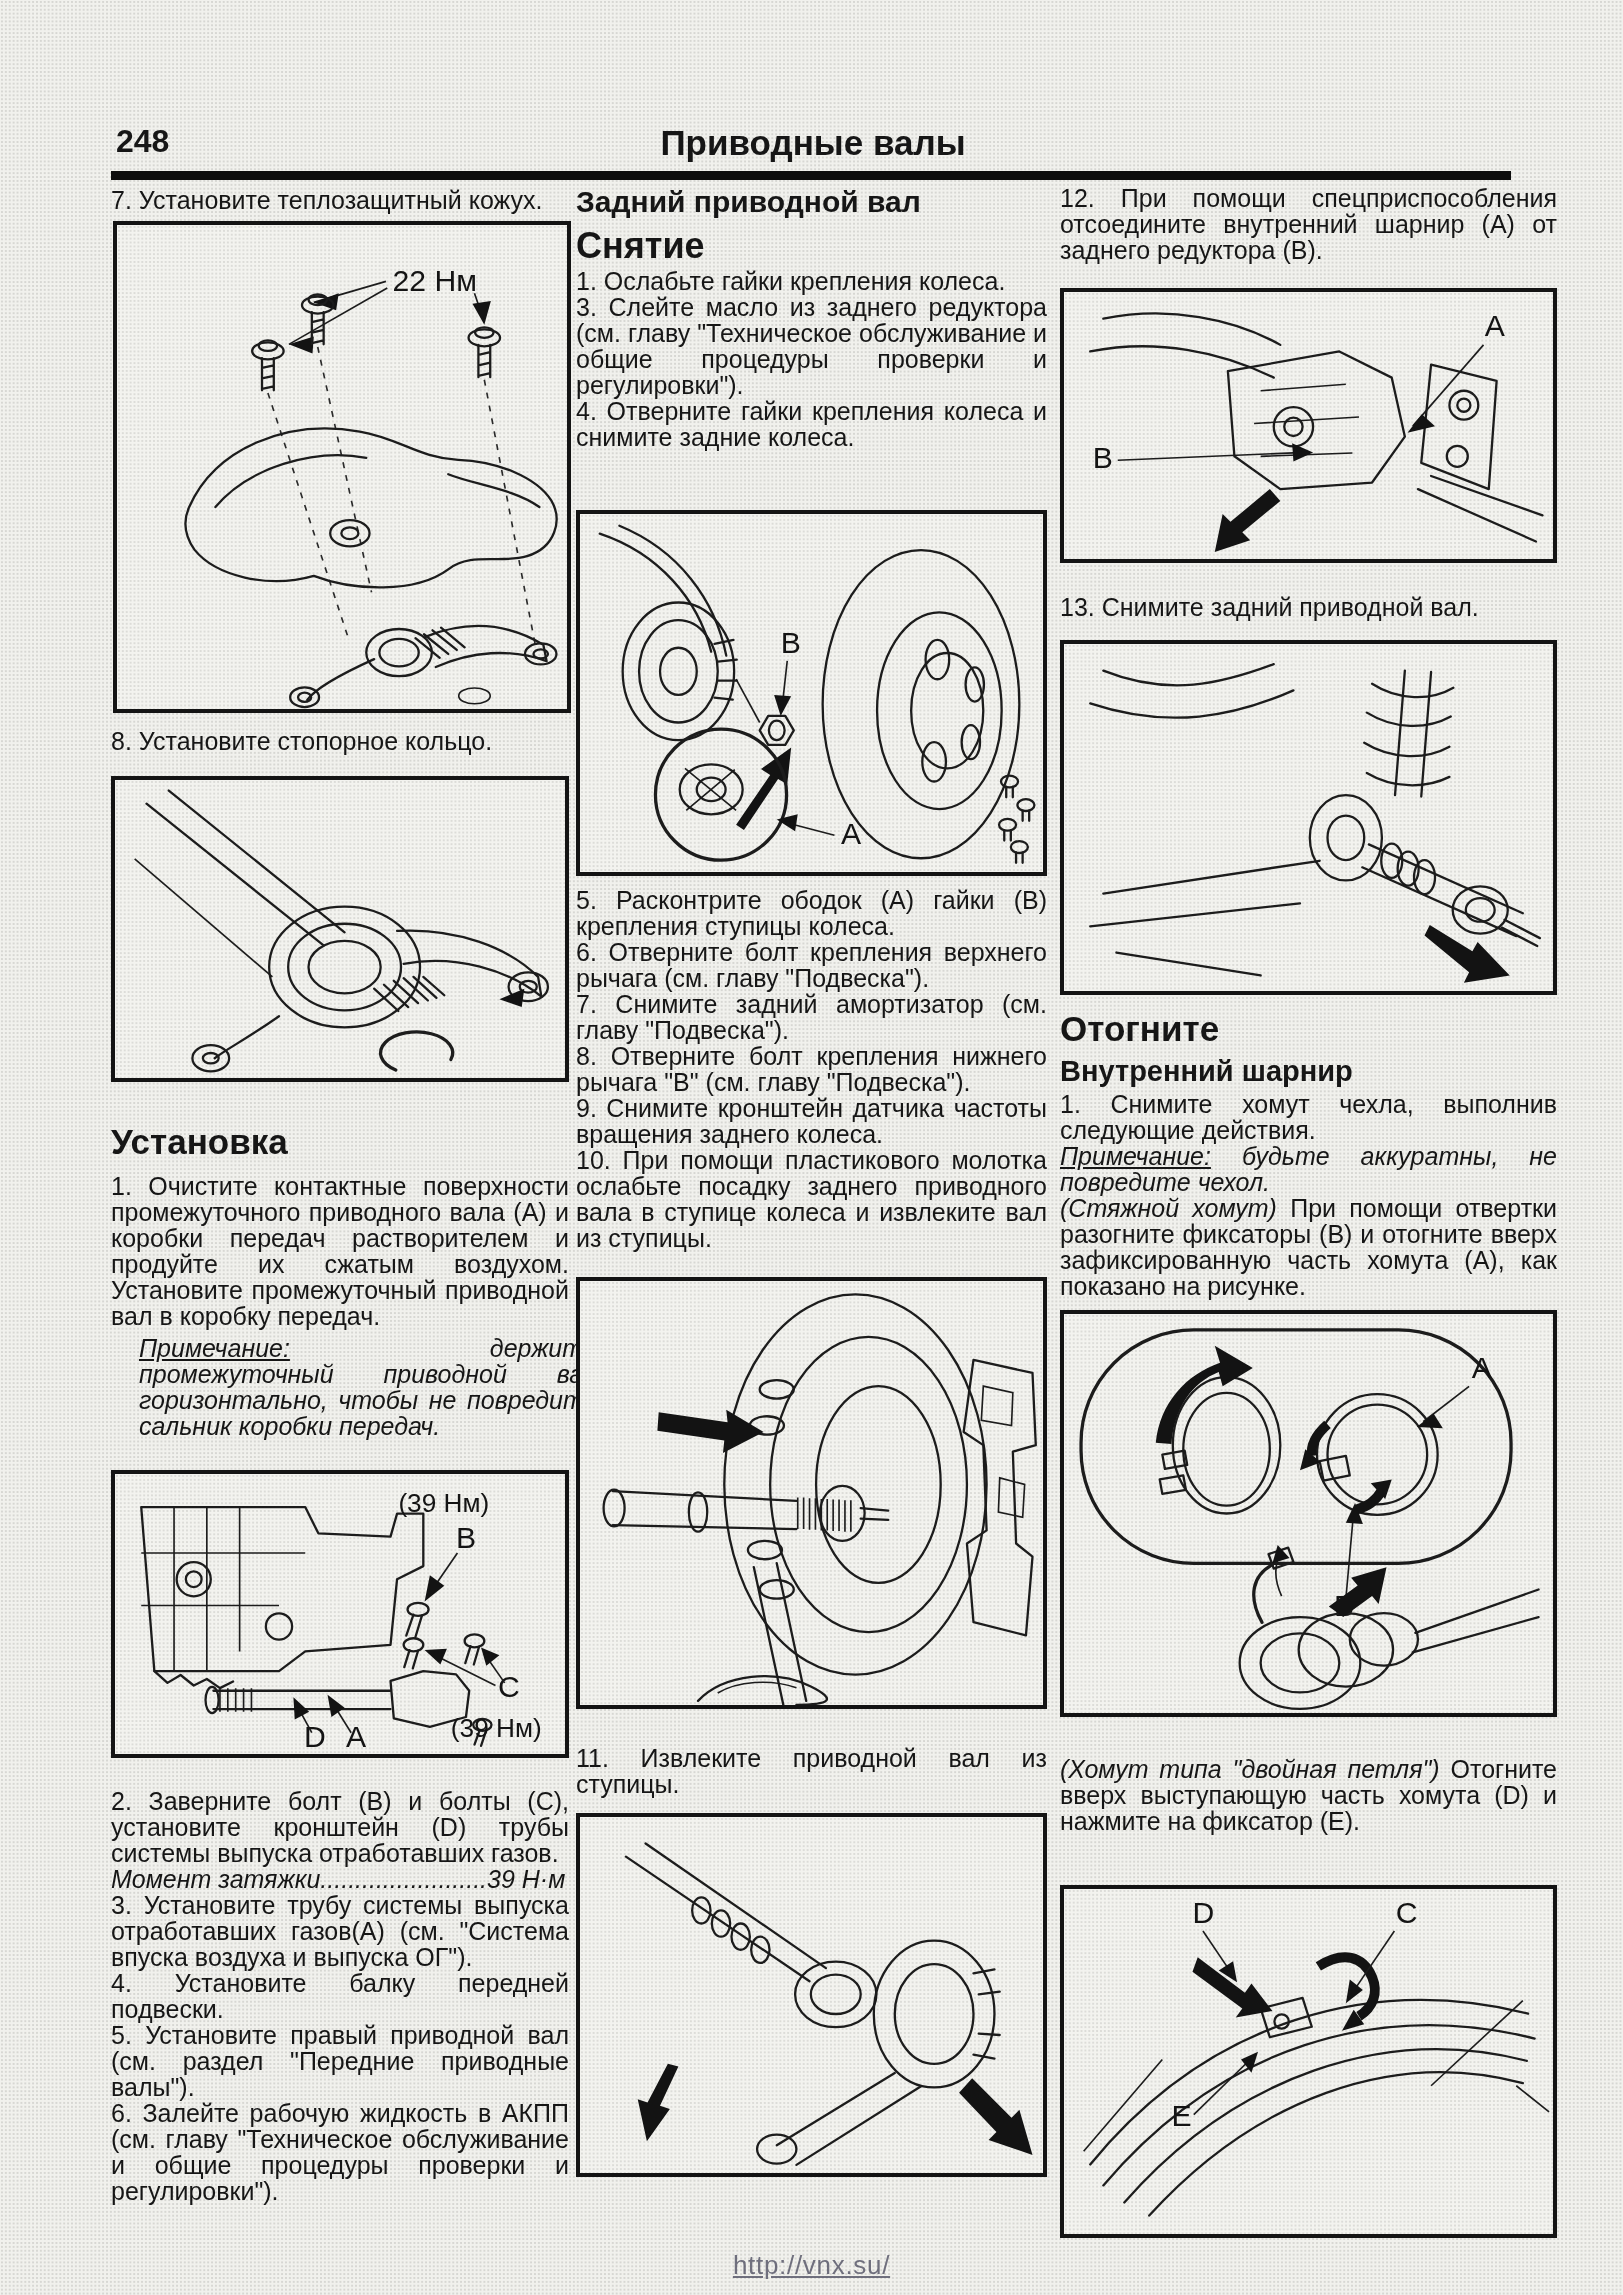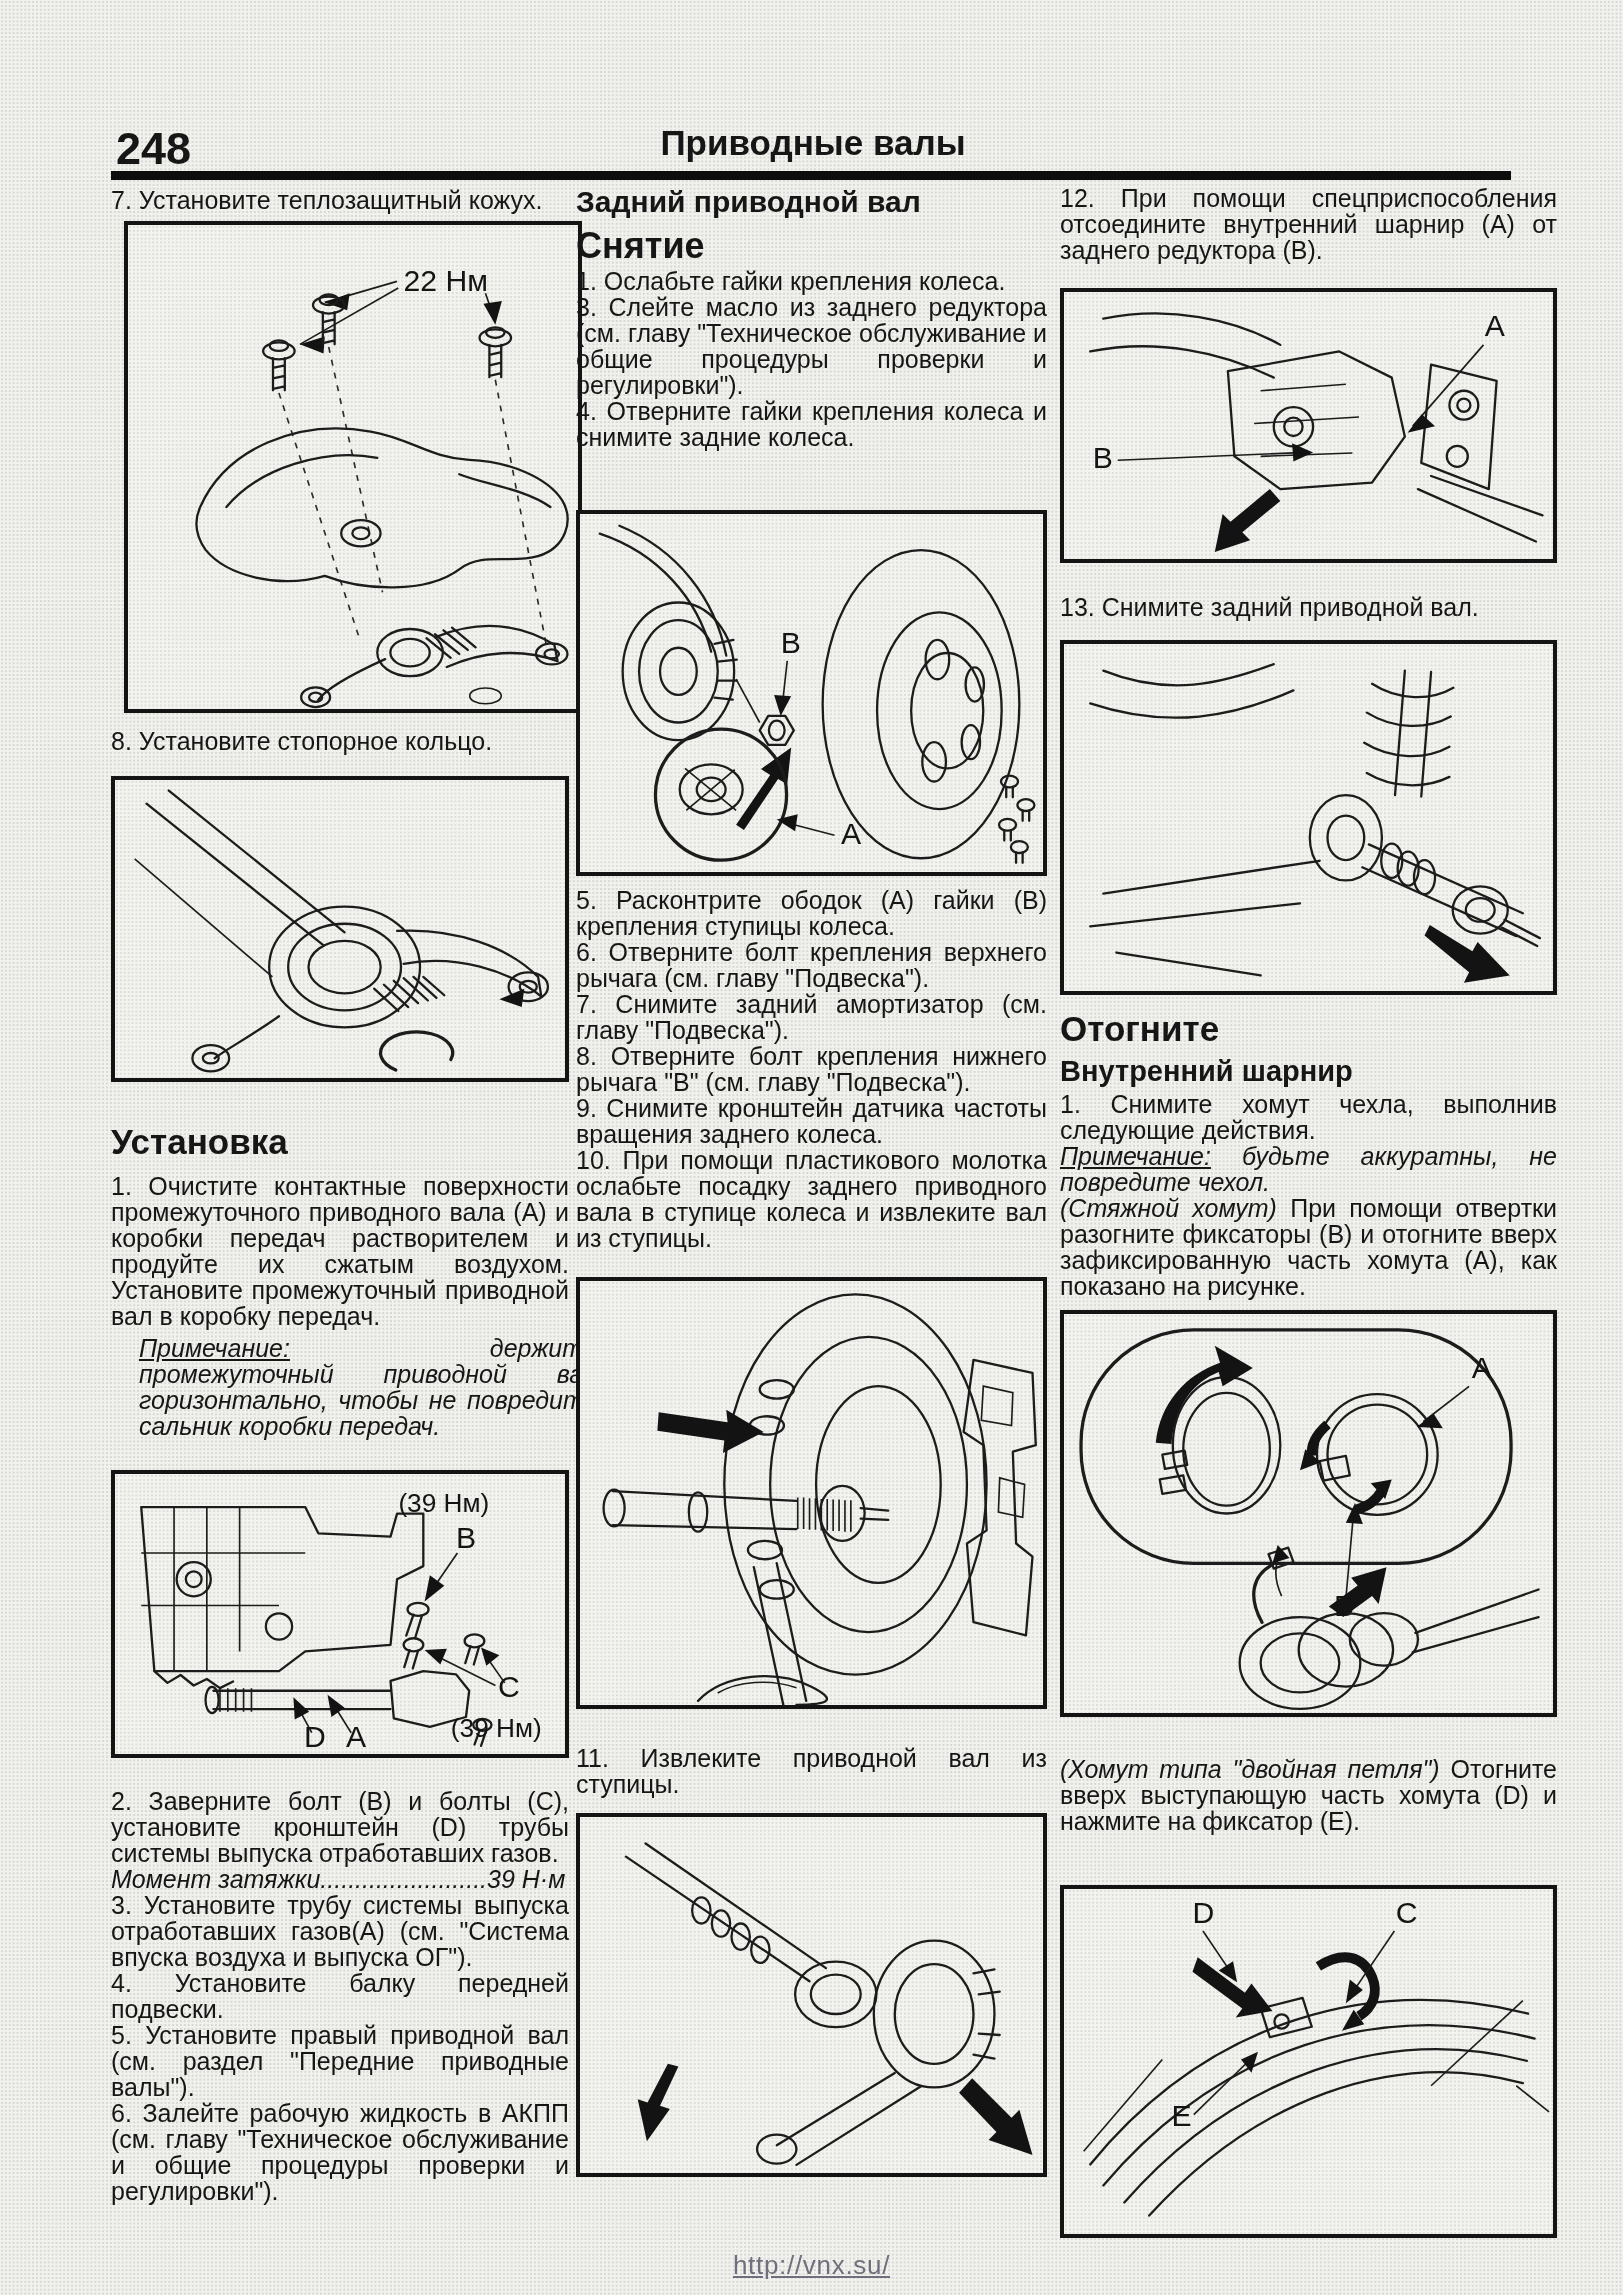--- a/index.html
+++ b/index.html
@@ -13,21 +13,21 @@
   }
   .abs{position:absolute;}
   .txt{font-size:25px;line-height:26px;text-align:justify;}
   .txt p{margin:0;padding:0;}
   .it{font-style:italic;}
   .ul{text-decoration:underline;}
   .h-main{font-size:30px;font-weight:bold;line-height:41px;}
   .h-sec{font-size:35px;font-weight:bold;line-height:38px;}
   .h-sub{font-size:36px;font-weight:bold;line-height:35px;}
   .h-min{font-size:29px;font-weight:bold;line-height:31px;}
-  .hdr-num{font-size:45px;font-weight:bold;}
+  .hdr-num{font-size:32px;font-weight:bold;}
   .hdr-title{font-size:35px;font-weight:bold;text-align:center;}
   .rule{background:#0d0d0d;}
   .fig{
     position:absolute;border:4.6px solid #141414;box-sizing:border-box;
     background-color:#f3f3ef;
     background-image:radial-gradient(rgba(55,55,50,.12) 0.8px, rgba(0,0,0,0) 0.9px);
     background-size:3.9px 3.9px;
   }
   .fig svg{display:block;width:100%;height:100%;}
   svg text{font-family:"Liberation Sans",sans-serif;font-size:46px;fill:#141414;}
@@ -50,21 +50,21 @@
 <div class="page">
 
   <div class="abs hdr-num" style="left:116px;top:123px;">248</div>
   <div class="abs hdr-title" style="left:113px;top:123px;width:1400px;">Приводные валы</div>
   <div class="abs rule" style="left:111px;top:171px;width:1400px;height:9.2px;"></div>
 
   <div class="abs txt" style="left:111px;top:187px;width:458px;">
     <p>7. Установите теплозащитный кожух.</p>
   </div>
 
-  <div class="fig" style="left:124px;top:221px;width:458px;height:492px;">
+  <div class="fig" style="left:113px;top:221px;width:458px;height:492px;">
     <svg viewBox="0 0 686 738">
       <text class="lbl" x="420" y="100">22 Нм</text>
       <path class="thin" d="M410,86 L300,118"></path>
         <polygon class="fa" points="300,118 338,104 334,130"></polygon>
       <path class="thin" d="M412,96 L262,182"></path>
         <polygon class="fa" points="262,182 300,170 298,196"></polygon>
       <path class="thin" d="M545,104 L560,148"></path>
         <polygon class="fa" points="560,152 542,120 570,116"></polygon>
 
       <g>

